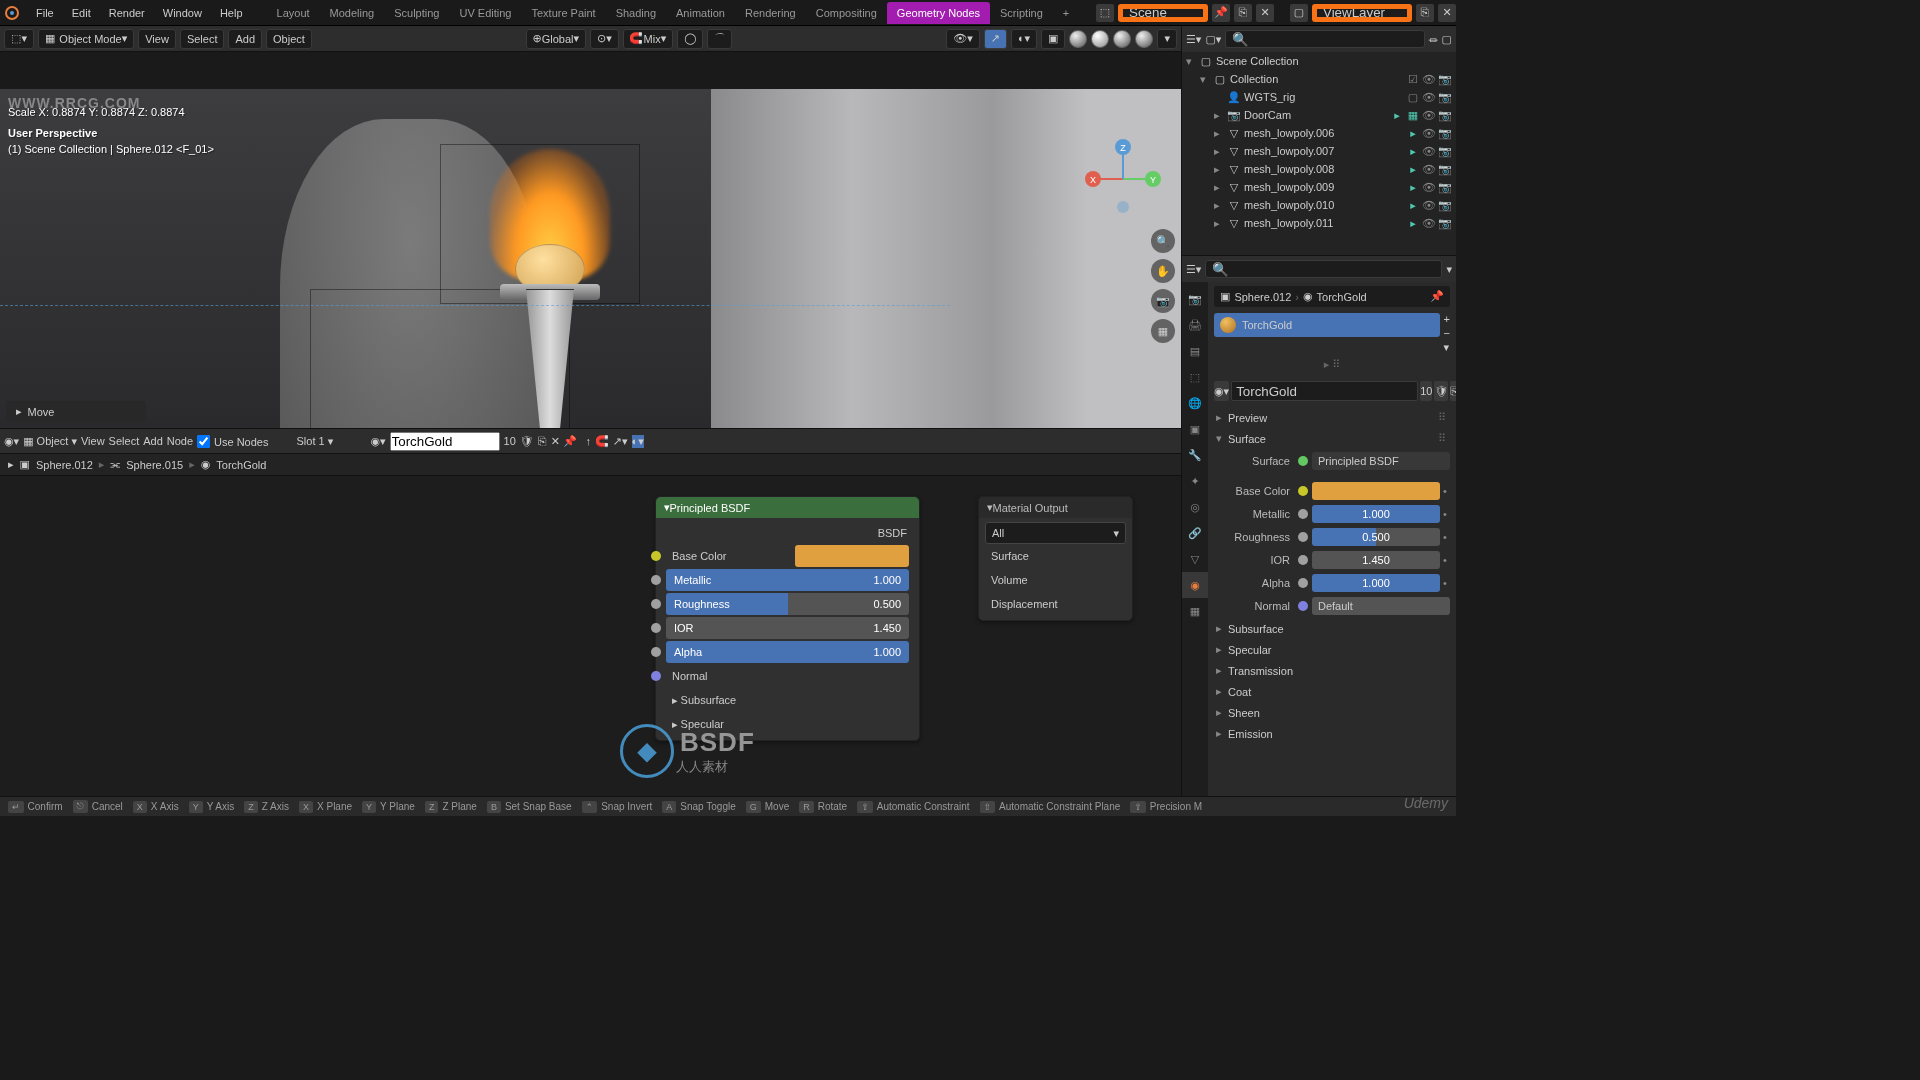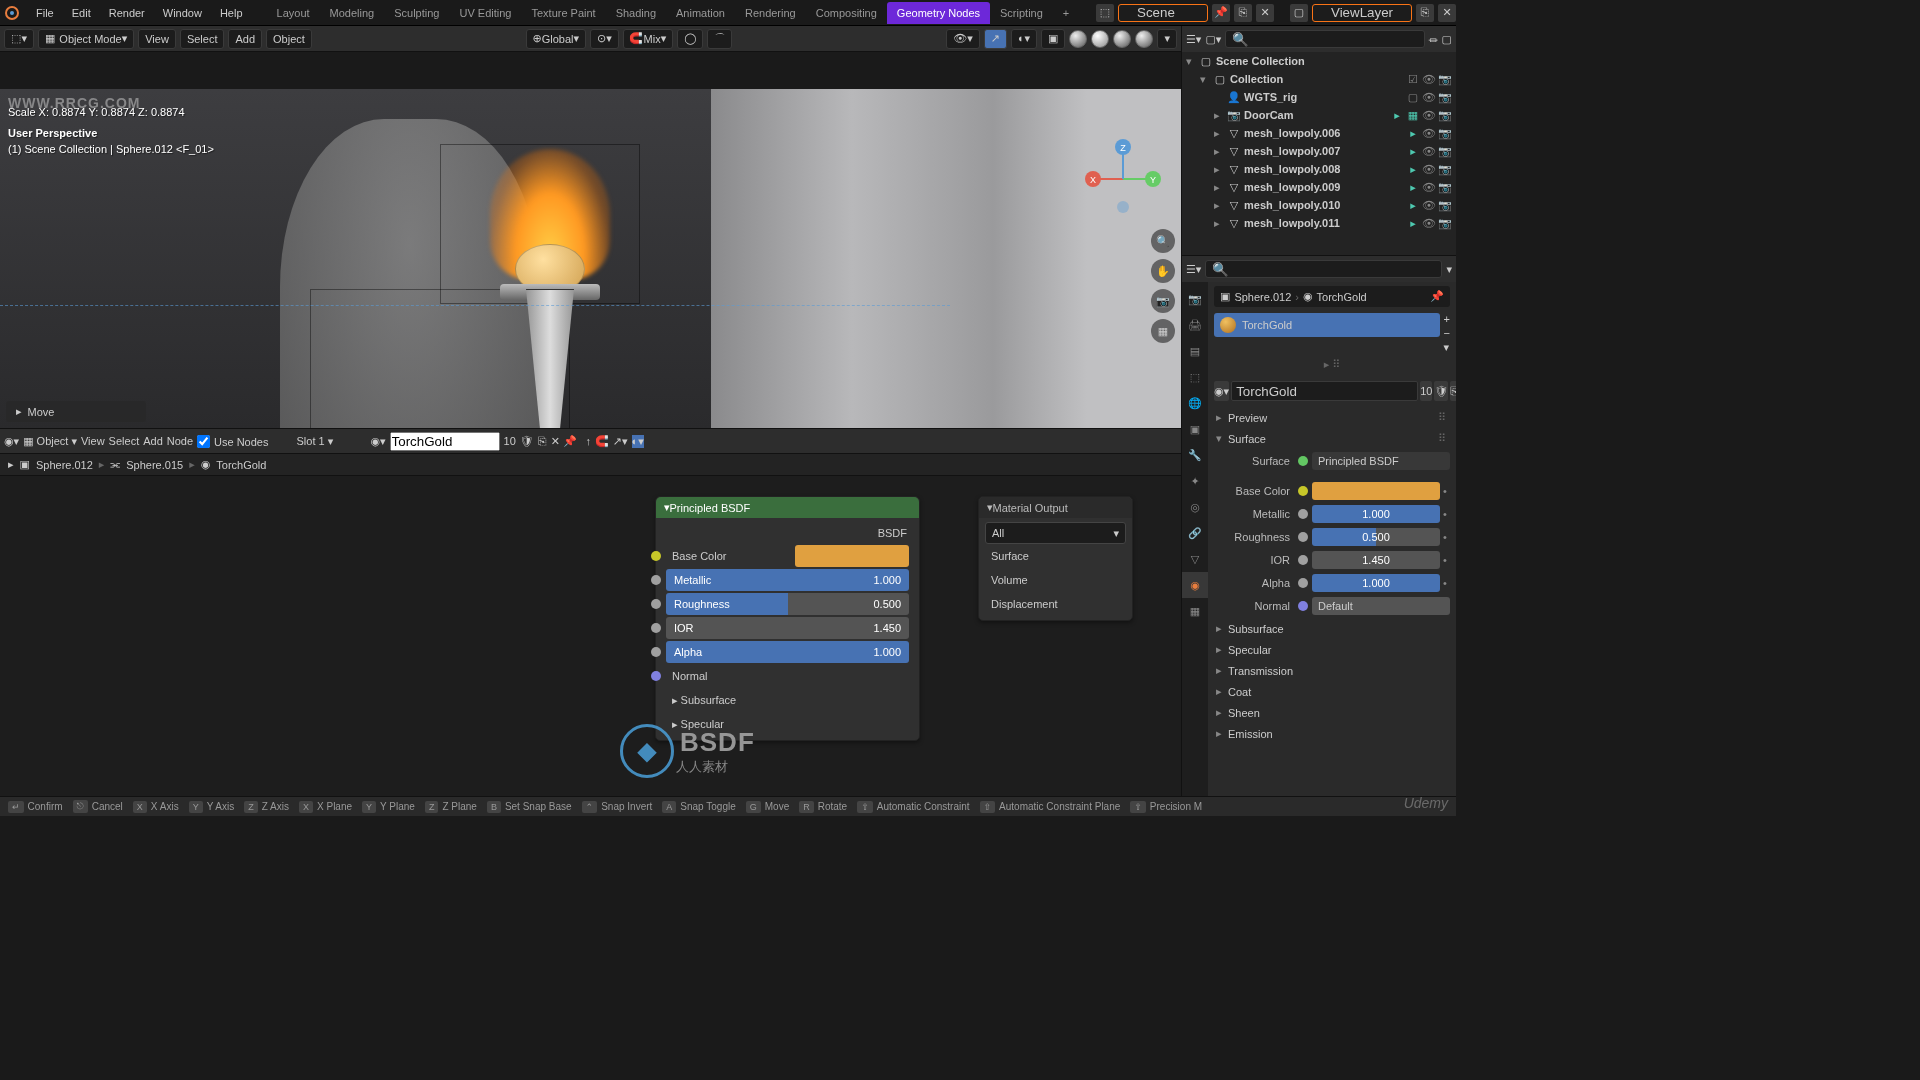--- a/index.html
+++ b/index.html
@@ -3,23 +3,23 @@
 <meta charset="utf-8">
 <style>
 * { margin: 0; padding: 0; box-sizing: border-box; font-family: -apple-system, BlinkMacSystemFont, "Segoe UI", sans-serif; }
 body { background: #1a1a1a; color: #ccc; font-size: 11px; overflow: hidden; width: 1456px; height: 816px; position: relative; }
 .topbar { height: 26px; background: #1a1a1a; display: flex; align-items: center; border-bottom: 1px solid #000; }
 .topbar .logo { width: 24px; height: 24px; display: flex; align-items: center; justify-content: center; }
 .topbar .menu { display: flex; gap: 2px; padding: 0 4px; justify-content: space-between; }
 .topbar .menu span { padding: 4px 8px; cursor: pointer; }
 .topbar .workspaces { display: flex; margin-left: 12px; }
 .topbar .workspaces span { padding: 5px 10px; cursor: pointer; color: #999; }
-.topbar .workspaces span.active { background: #6d28d9; color: #fff; border-radius: 3px 3px 0 0; }
+.topbar .workspaces span.active { background: #a21caf; color: #fff; border-radius: 3px 3px 0 0; }
 .topbar .scene-area { margin-left: auto; display: flex; gap: 4px; align-items: center; }
-.topbar .scene-input { background: #1c1c1c; border: 1px solid #f97316; color: #ccc; padding: 2px 18px; width: 90px; height: 18px; border-radius: 3px; }
+.topbar .scene-input { background: #1c1c1c; border: 5px solid #f97316; color: #ccc; padding: 2px 6px; width: 90px; height: 18px; border-radius: 3px; }
 .topbar .icon-btn { width: 18px; height: 18px; background: #3a3a3a; display: flex; align-items: center; justify-content: center; border-radius: 2px; cursor: pointer; }
 
 .main-area { display: flex; height: calc(100% - 26px - 20px); }
 .left-col { flex: 1; display: flex; flex-direction: column; }
 .right-col { width: 275px; display: flex; flex-direction: column; background: #2a2a2a; border-left: 1px solid #111; }
 
 .viewport-header { height: 26px; background: #2d2d2d; display: flex; align-items: center; gap: 4px; padding: 0 4px; border-bottom: 1px solid #111; }
 .viewport-header select, .viewport-header .hdr-btn { background: #1c1c1c; border: 1px solid #3a3a3a; color: #ccc; padding: 2px 6px; border-radius: 3px; height: 20px; }
 .viewport-header .hdr-btn { cursor: pointer; display: flex; align-items: center; }
 .viewport-header .spacer { flex: 1; }
@@ -75,21 +75,21 @@
 .statusbar .key { background: #444; padding: 1px 4px; border-radius: 2px; font-size: 9px; }
 
 .outliner { height: 230px; background: #232323; display: flex; flex-direction: column; border-bottom: 1px solid #111; }
 .outliner-header { height: 26px; background: #2d2d2d; display: flex; align-items: center; padding: 0 4px; gap: 4px; }
 .outliner-search { flex: 1; background: #1c1c1c; border: 1px solid #3a3a3a; border-radius: 3px; height: 18px; padding: 0 6px; color: #ccc; }
 .outliner-tree { flex: 1; overflow-y: auto; font-size: 11px; }
 .tree-row { display: flex; align-items: center; height: 18px; padding: 0 4px; }
 .tree-row .indent { display: inline-block; }
 .tree-row .tri { width: 12px; color: #888; }
 .tree-row .ico { width: 16px; display: flex; justify-content: center; color: #ccc; }
-.tree-row .name { flex: 1; padding-left: 2px; font-weight: bold; }
+.tree-row .name { flex: 1; padding-left: 2px; }
 .tree-row .row-icons { display: flex; gap: 2px; color: #888; }
 .tree-row .row-icons span { width: 14px; text-align: center; }
 .ico-orange { color: #e87d3e; }
 .ico-teal { color: #4ec9b0; }
 
 .props-header { height: 26px; background: #2d2d2d; display: flex; align-items: center; padding: 0 4px; gap: 4px; }
 .properties { flex: 1; display: flex; background: #2a2a2a; }
 .prop-tabs { width: 26px; background: #1e1e1e; display: flex; flex-direction: column; padding-top: 4px; }
 .prop-tabs .pt { height: 26px; display: flex; align-items: center; justify-content: center; cursor: pointer; color: #888; }
 .prop-tabs .pt.active { background: #383838; color: #e87d3e; }

